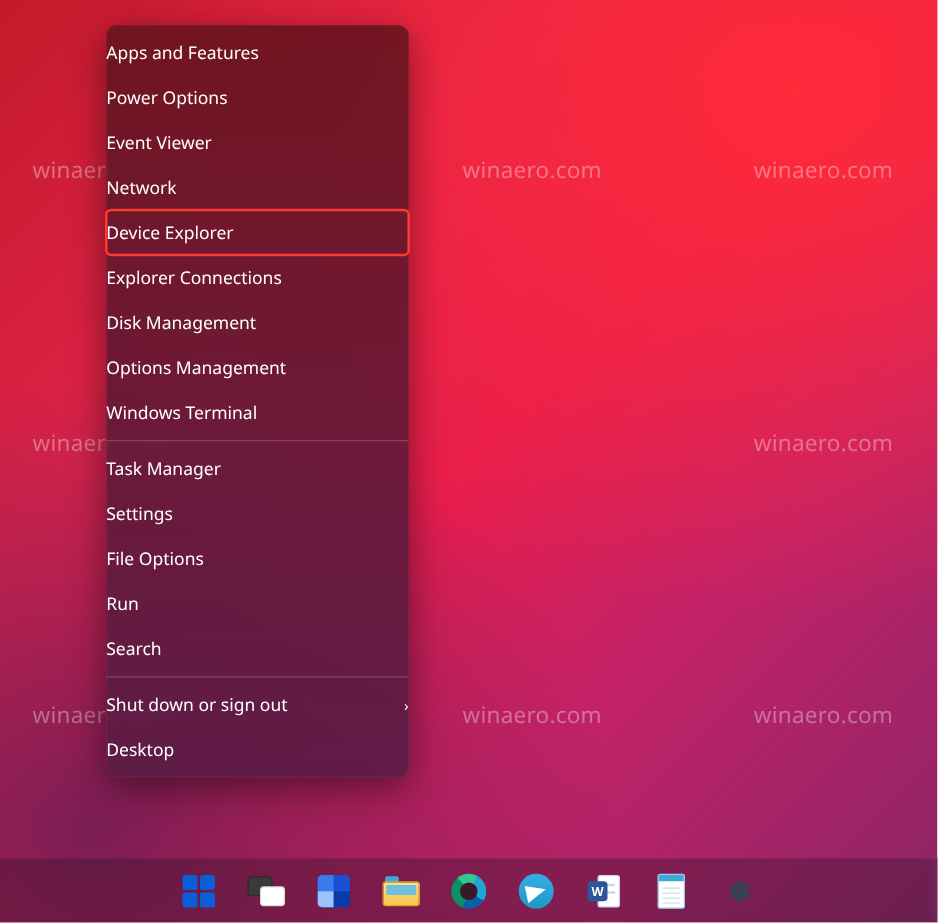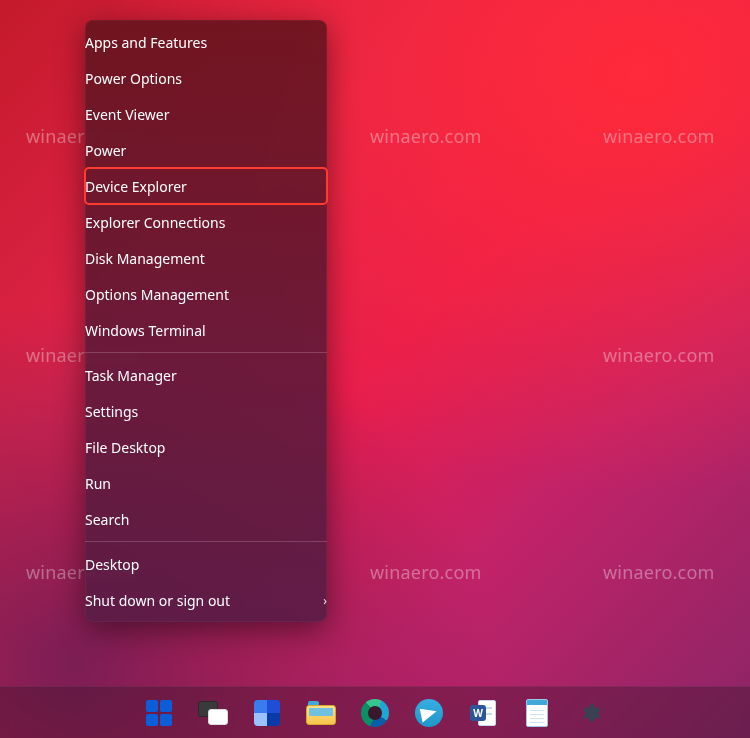--- a/index.html
+++ b/index.html
@@ -158,21 +158,21 @@
       <div class="menu-item">
         <span>Apps and Features</span>
       </div>
       <div class="menu-item">
         <span>Power Options</span>
       </div>
       <div class="menu-item">
         <span>Event Viewer</span>
       </div>
       <div class="menu-item">
-        <span>Power</span>
+        <span>Network</span>
       </div>
       <div class="menu-item highlighted">
         <span>Device Explorer</span>
       </div>
       <div class="menu-item">
         <span>Explorer Connections</span>
       </div>
       <div class="menu-item">
         <span>Disk Management</span>
       </div>
@@ -183,35 +183,35 @@
         <span>Windows Terminal</span>
       </div>
       <div class="menu-sep"></div>
       <div class="menu-item">
         <span>Task Manager</span>
       </div>
       <div class="menu-item">
         <span>Settings</span>
       </div>
       <div class="menu-item">
-        <span>File Desktop</span>
+        <span>File Options</span>
       </div>
       <div class="menu-item">
         <span>Run</span>
       </div>
       <div class="menu-item">
         <span>Search</span>
       </div>
       <div class="menu-sep"></div>
-      <div class="menu-item">
-        <span>Desktop</span>
-      </div>
       <div class="menu-item">
         <span>Shut down or sign out</span>
         <span class="chevron">›</span>
+      </div>
+      <div class="menu-item">
+        <span>Desktop</span>
       </div>
     </div>
 
   <div class="taskbar" id="taskbar">
       <div class="tb-btn">
         <div class="start-tile-row">
           <div class="start-q"></div>
           <div class="start-q"></div>
           <div class="start-q"></div>
           <div class="start-q"></div>

